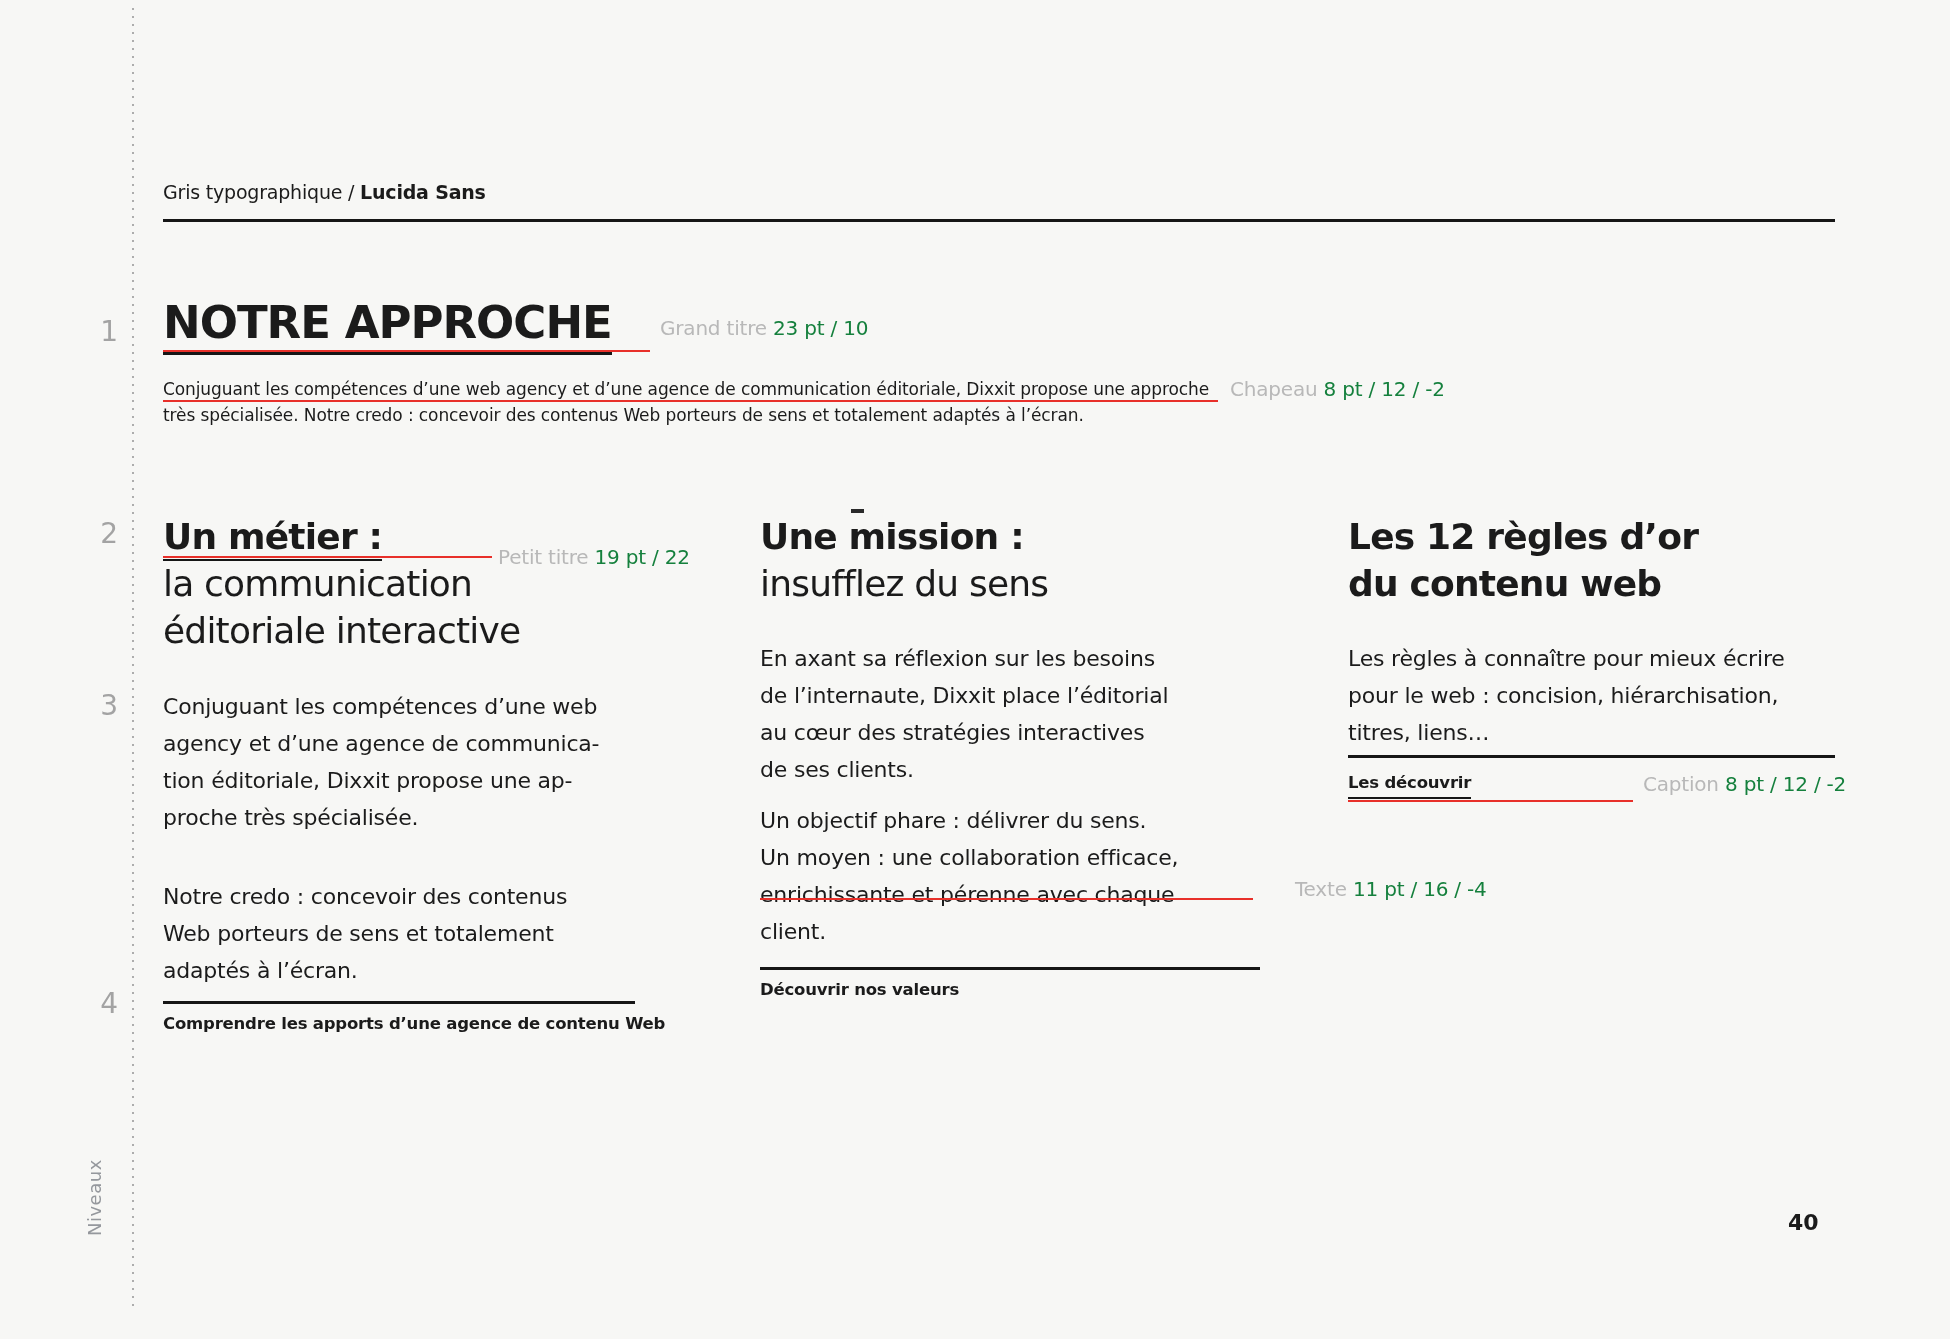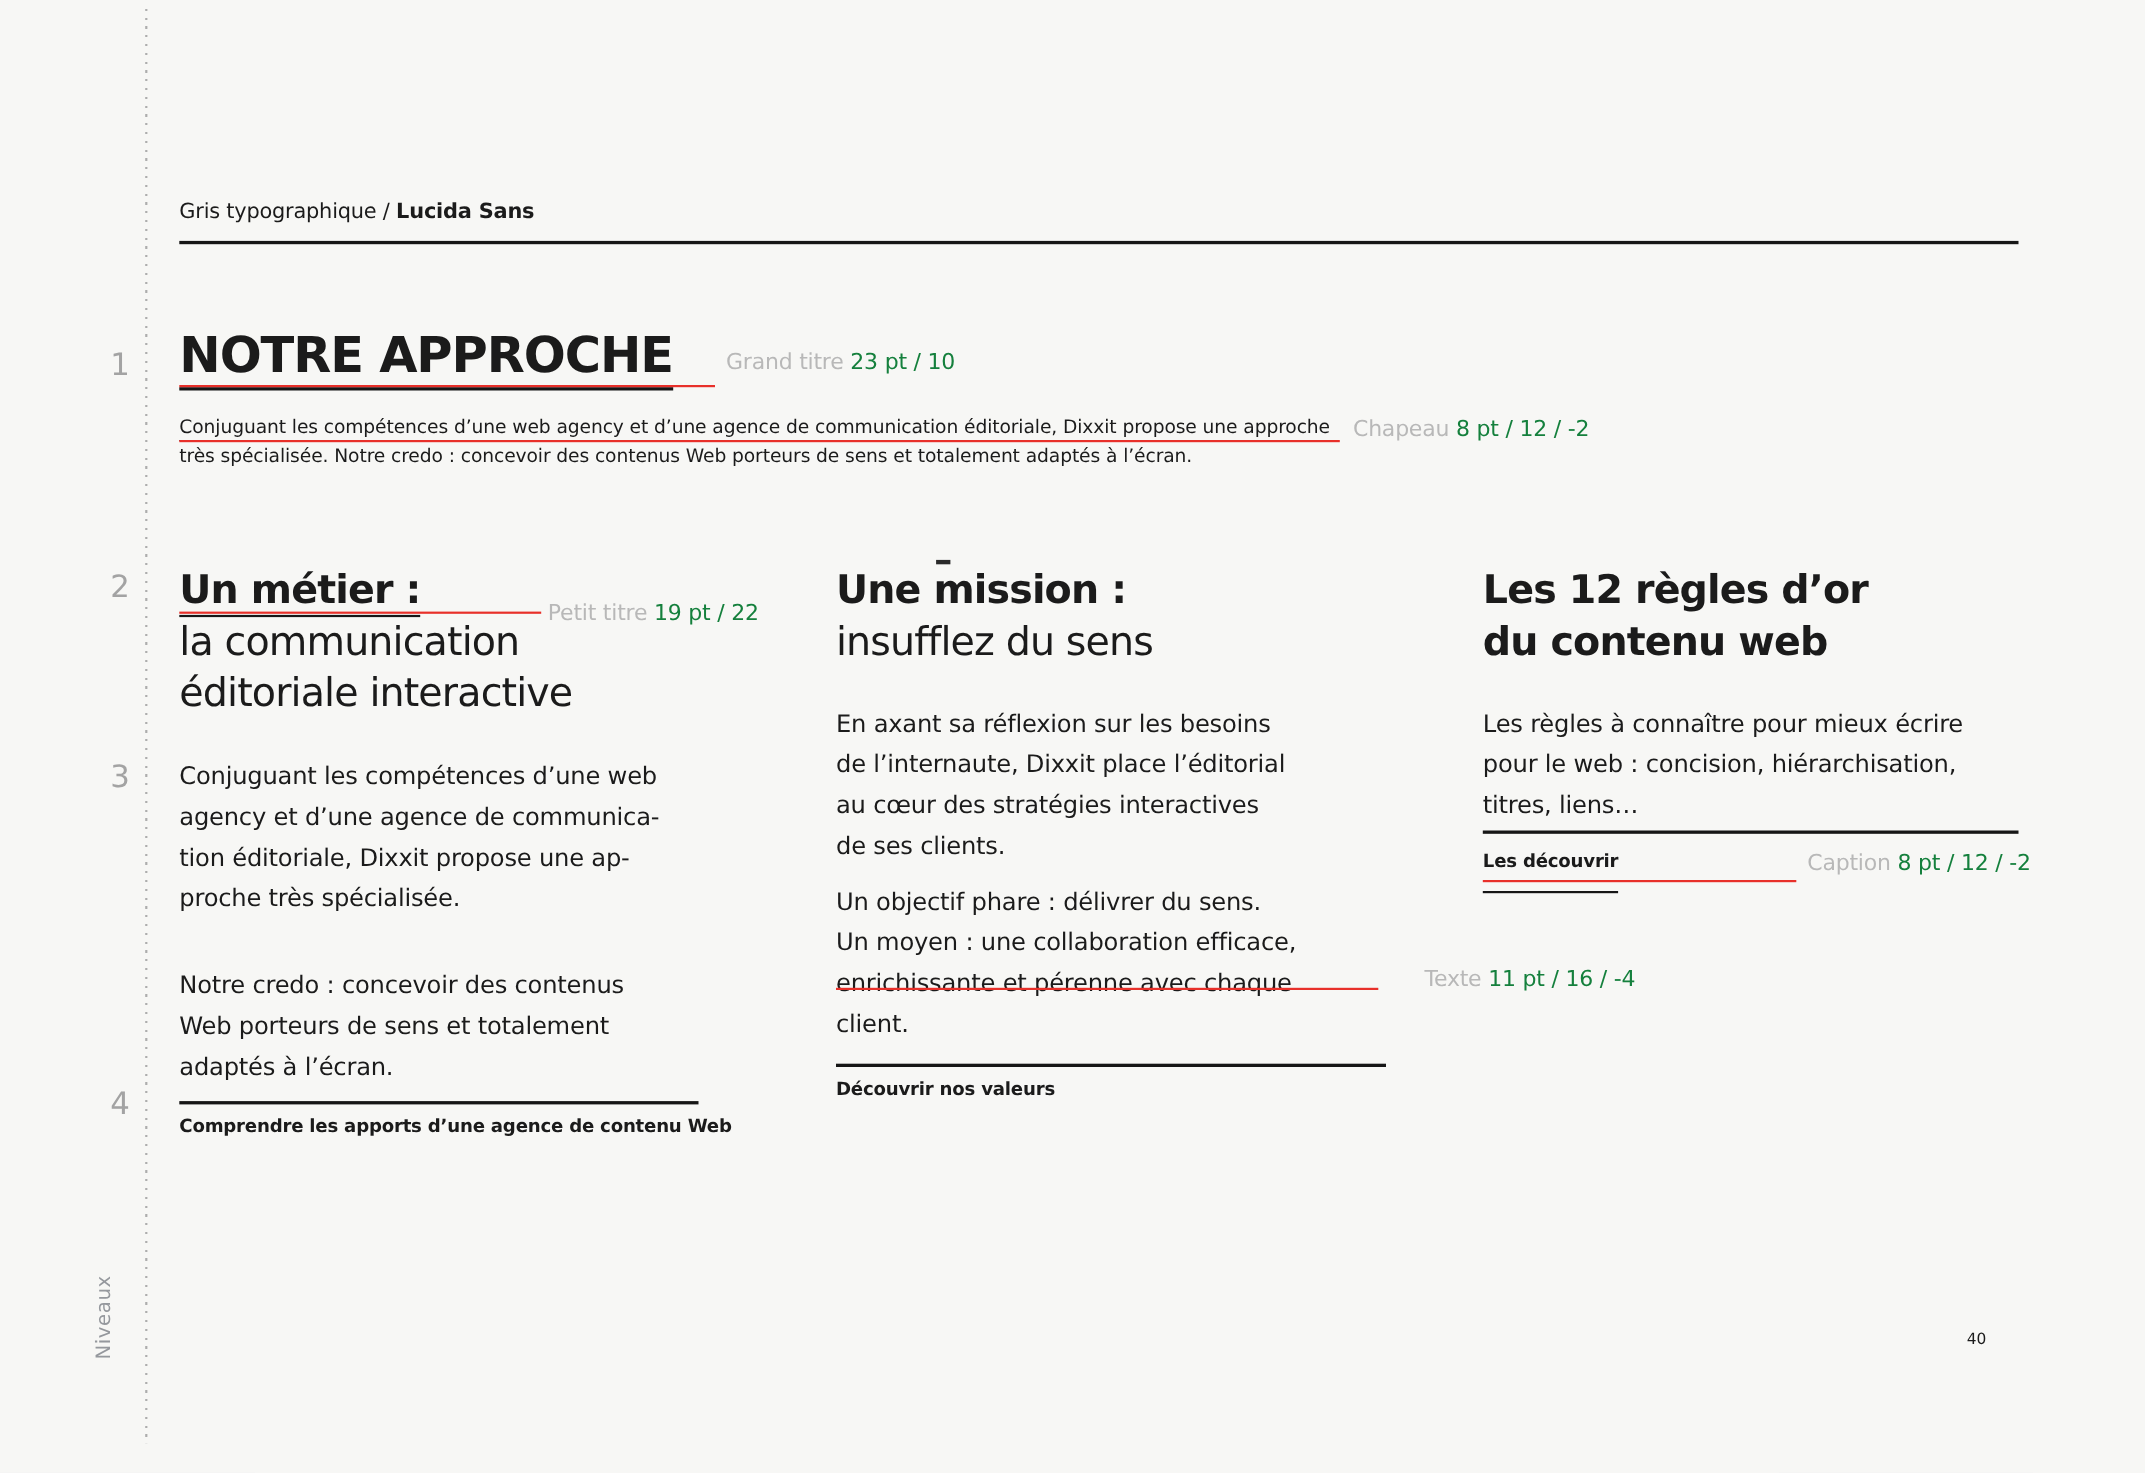--- a/index.html
+++ b/index.html
@@ -49,25 +49,25 @@
   .chapeau{left:163px;top:376px;font-size:17px;line-height:26px;letter-spacing:-0.1px;}
   .chapeau .u{border-bottom:1.5px solid #2a2a2a;padding-bottom:1px;}
 
   
   .col-heading{font-size:36px;line-height:47px;letter-spacing:-0.8px;}
   .col-heading .hl-bold{font-weight:700;}
   .col-heading .u{border-bottom:2.5px solid #161616;padding-bottom:2px;}
   .body-text{font-size:22px;line-height:37px;letter-spacing:-0.2px;white-space:pre-line;}
   .col-rule{height:3px;background:#161616;}
   .caption{font-size:16.5px;font-weight:700;letter-spacing:-0.2px;white-space:nowrap;}
-  .caption .u{border-bottom:2px solid #161616;padding-bottom:18px;}
+  .caption .u{border-bottom:2px solid #161616;padding-bottom:5px;}
 
   .stray-mark{left:851px;top:509px;width:13px;height:3.5px;background:#2a2a2a;}
 
-  .page-number{left:1788px;top:1210px;font-size:14px;font-weight:400;}
+  .page-number{left:1788px;top:1210px;font-size:22px;font-weight:700;}
 </style>
 </head>
 <body>
 
 <div class="page">
 
   <div class="abs dotted-rule"></div>
   <div class="abs level-num" style="top:318px;">1</div>
   <div class="abs level-num" style="top:520px;">2</div>
   <div class="abs level-num" style="top:692px;">3</div>

